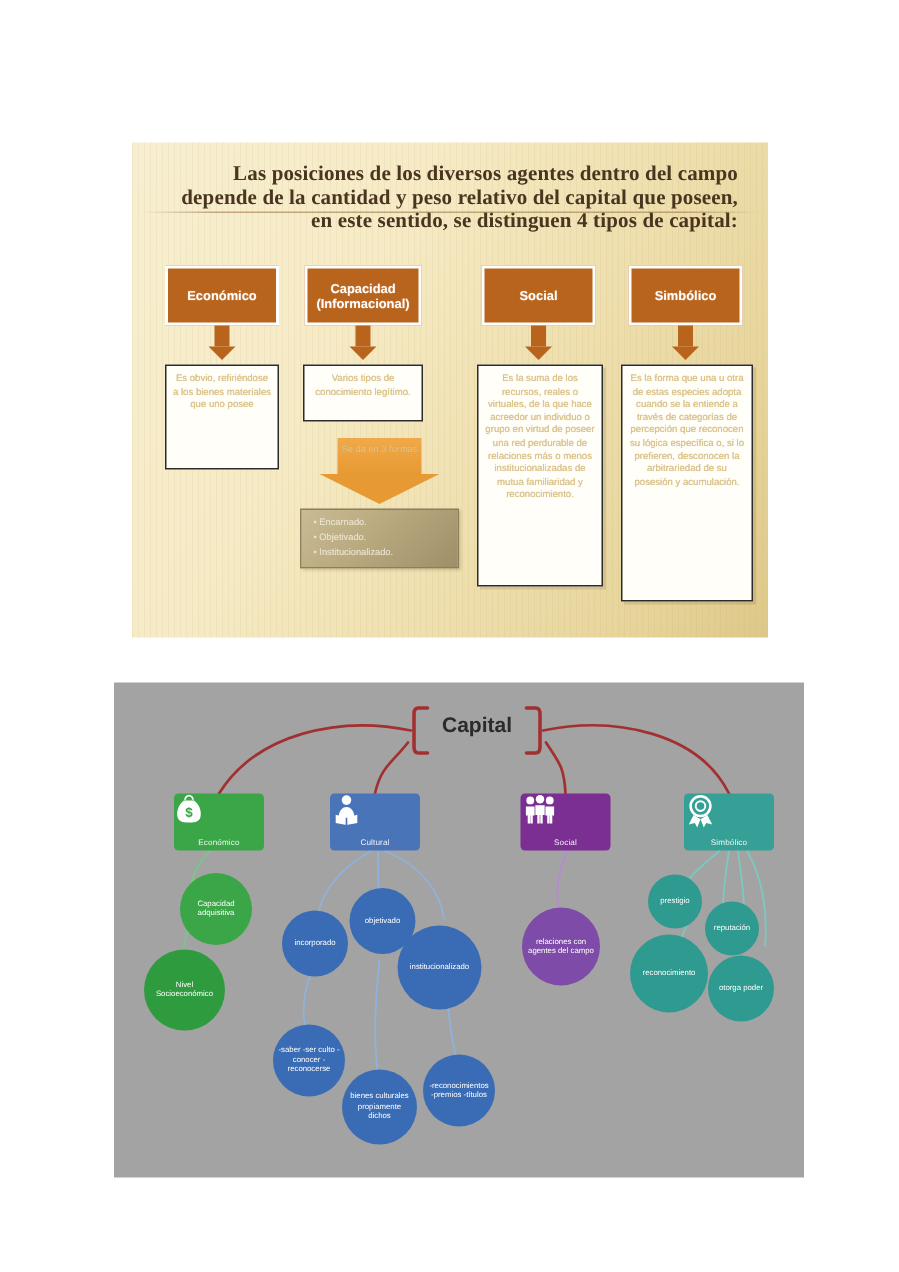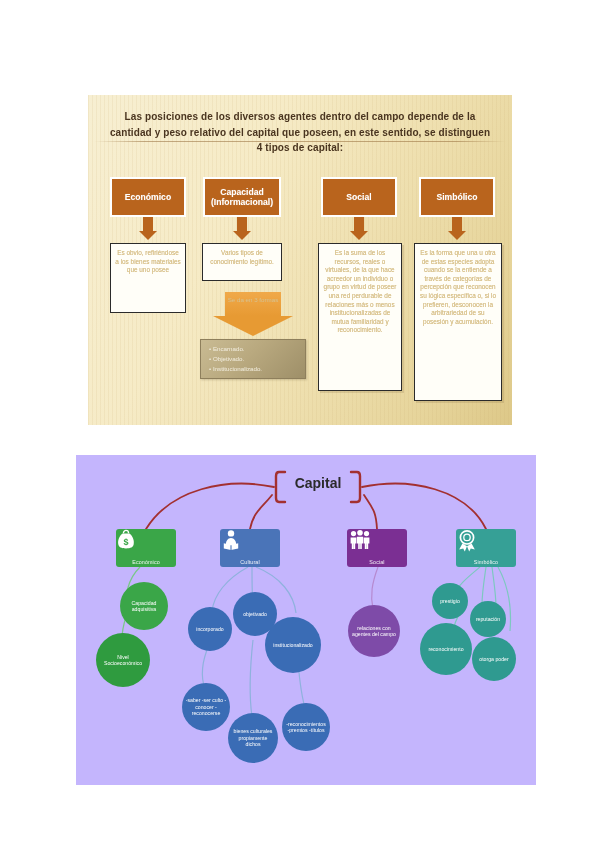--- a/index.html
+++ b/index.html
@@ -13,22 +13,22 @@
   #slide{
     position:absolute;left:88px;top:95px;width:424px;height:330px;
     background:
       repeating-linear-gradient(90deg, rgba(200,170,110,.13) 0px, rgba(200,170,110,.13) 1px, rgba(255,255,255,0) 1px, rgba(255,255,255,0) 4px),
       linear-gradient(118deg,#f7efd2 0%,#f6ebc6 34%,#eedfae 62%,#e6d49a 85%,#ddc888 100%);
     box-shadow:0 0 0 0 rgba(0,0,0,0);
     overflow:hidden;
   }
   #slide-title{
     position:absolute;left:20px;top:14px;width:384px;
-    text-align:center;font-size:10px;line-height:15.5px;
-    color:#4a3520;font-weight:600;letter-spacing:.1px;
+    text-align:right;font-size:14px;line-height:15.5px;
+    color:#4a3520;font-weight:600;letter-spacing:.1px;font-family:Liberation Serif, serif;
   }
   #title-rule{
     position:absolute;left:6px;top:46px;width:412px;height:1px;
     background:linear-gradient(90deg,rgba(150,110,60,0) 0%,rgba(150,110,60,.55) 12%,rgba(150,110,60,.55) 88%,rgba(150,110,60,0) 100%);
   }
 
   .col{position:absolute;top:0;}
   .hdr{
     position:relative;background:#b9641d;
     border:2px solid #ffffff;
@@ -83,21 +83,21 @@
   }
   #bullets div{
     font-size:6.2px;line-height:10px;color:#e9e2cd;
     text-shadow:0 0 .6px rgba(255,255,255,.4);
   }
   #bullets div::before{content:"• ";}
 
   
   #map{
     position:absolute;left:76px;top:455px;width:460px;height:330px;
-    background:#c4b5fd;
+    background:#a3a3a3;
   }
   #map svg{position:absolute;left:0;top:0;}
 
   .cat{
     position:absolute;width:60px;height:38px;border-radius:3px;
     box-sizing:border-box;
     display:flex;flex-direction:column;align-items:center;justify-content:flex-start;
     padding-top:3px;
   }
   .cat .cat-label{

